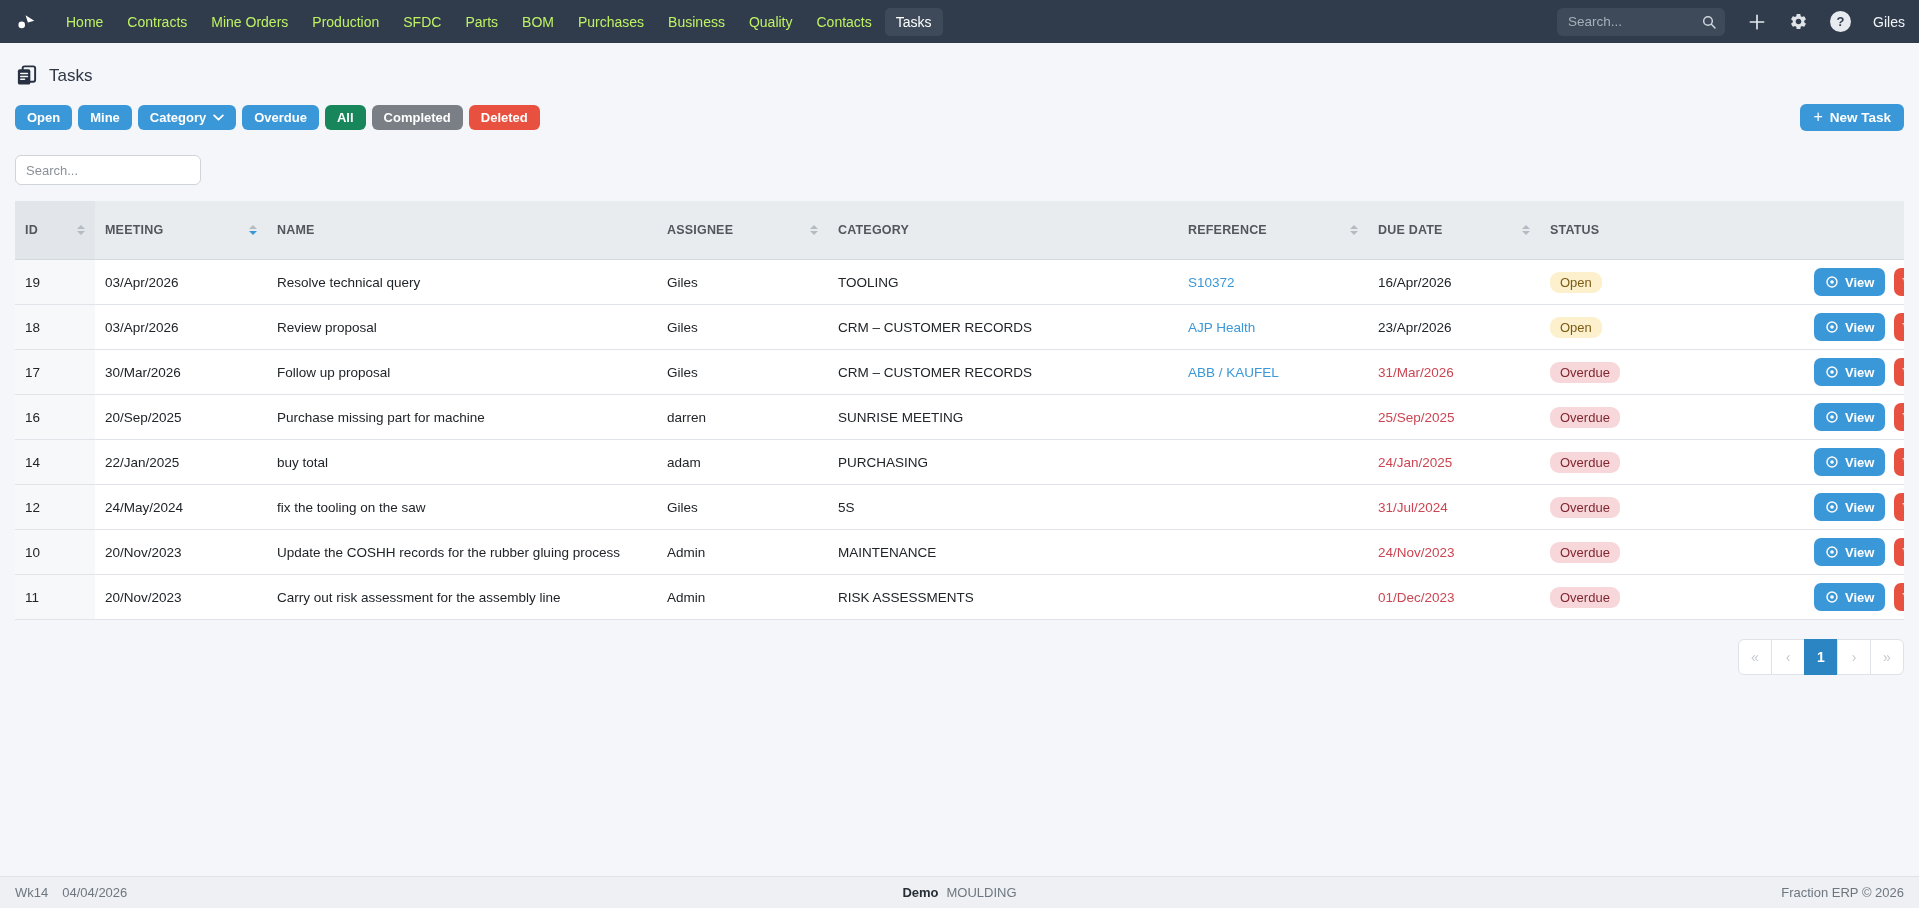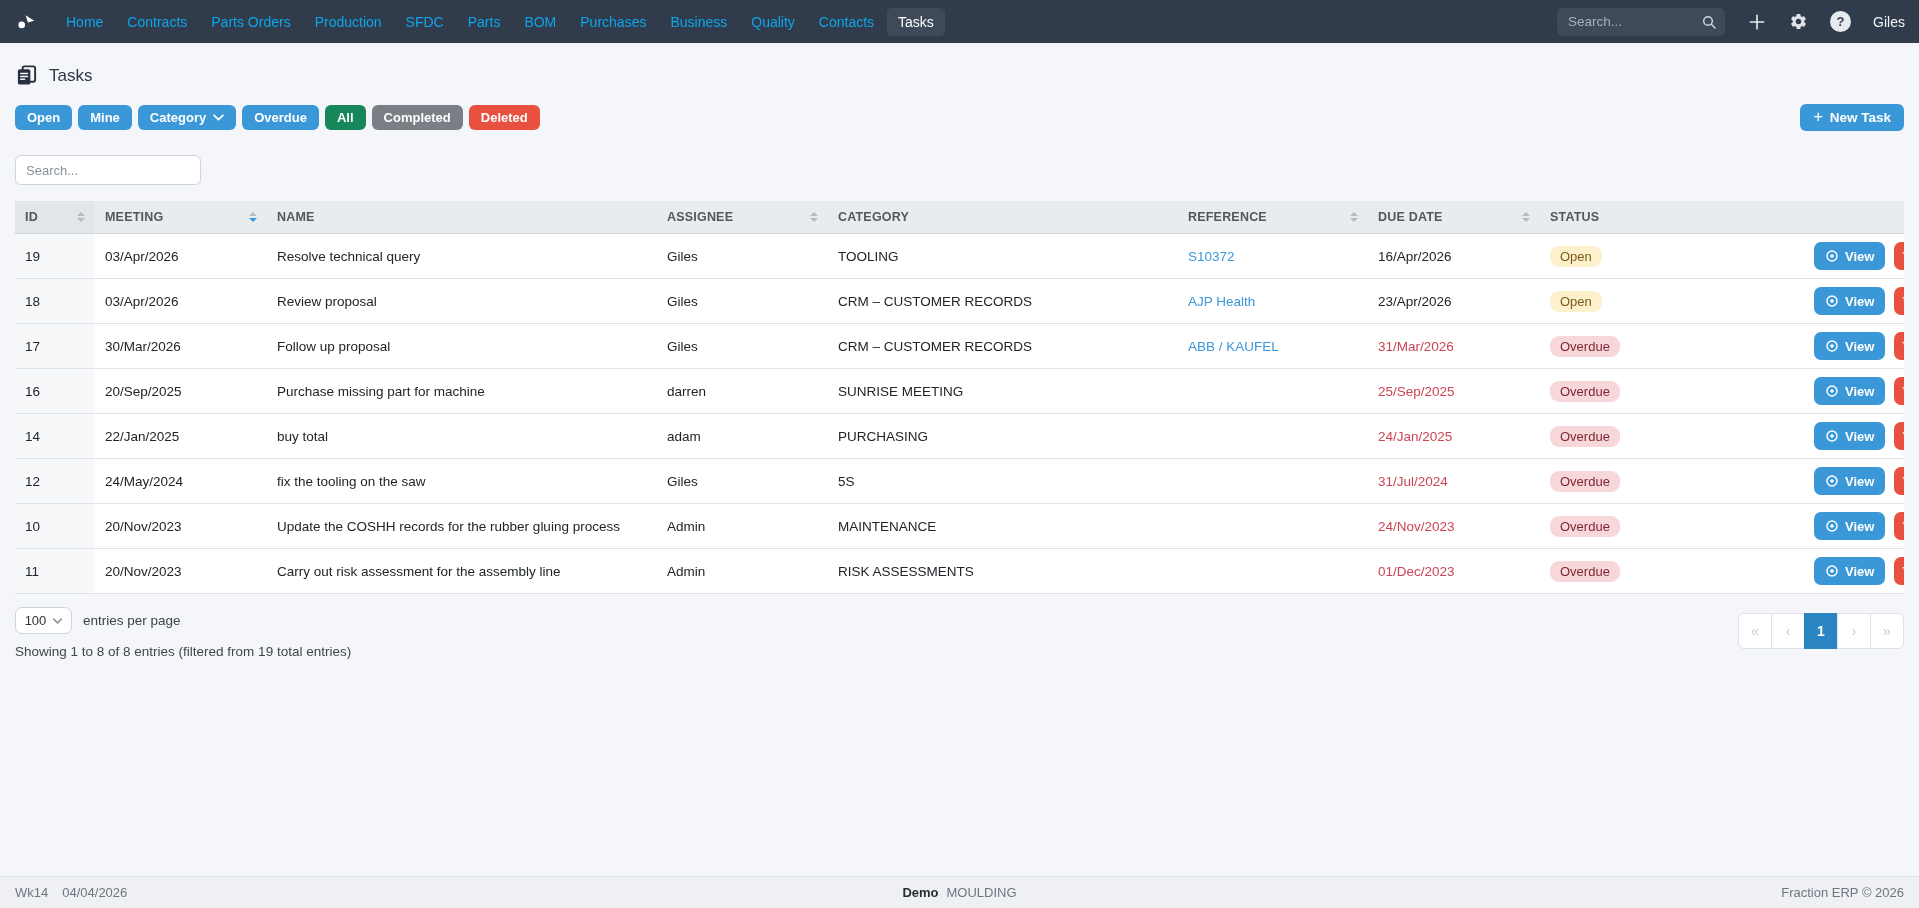--- a/index.html
+++ b/index.html
@@ -16,21 +16,21 @@
   .navbar {
     height: 43px;
     background: var(--navbar_bg, #303c4c);
     display: flex;
     align-items: center;
     padding: 0 14px;
   }
   .logo { display: flex; align-items: center; margin-right: 14px; }
   .nav-menu { display: flex; align-items: center; gap: 2px; }
   .nav-item {
-    color: #0ea5e9;
+    color: #bef264;
     font-size: 14px;
     padding: 6px 11px;
     border-radius: 5px;
     cursor: pointer;
     white-space: nowrap;
   }
   .nav-item.active { background: var(--nav_active_bg, #3e4a5a); color: #fff; }
   .nav-right { margin-left: auto; display: flex; align-items: center; gap: 22px; }
   .nav-search { position: relative; }
   .nav-search input {
@@ -95,21 +95,21 @@
   }
   .table-search input::placeholder { color: #8a9199; }
 
   
   table { width: 100%; border-collapse: collapse; table-layout: fixed; margin-top: 16px; }
   thead th {
     background: var(--header_bg, #e9ecef);
     font-size: 12.5px; font-weight: 700;
     color: #51575d;
     text-align: left;
-    padding: 9px 10px;
+    padding: 22px 10px;
     border-bottom: 1px solid #d4d9de;
     letter-spacing: .2px;
     cursor: pointer;
   }
   thead th.col-id { background: #e2e6ea; }
   .th-inner { display: flex; align-items: center; justify-content: space-between; }
   .sort { display: inline-flex; flex-direction: column; gap: 2px; margin-left: 8px; }
   .sort i { width: 0; height: 0; border-left: 4px solid transparent; border-right: 4px solid transparent; }
   .sort .up { border-bottom: 4px solid #b4bbc2; }
   .sort .down { border-top: 4px solid #b4bbc2; }
@@ -212,21 +212,21 @@
 <div class="navbar">
   <div class="logo">
     <svg width="27" height="27" viewBox="0 0 28 28">
       <circle cx="8" cy="17.5" r="3.4" fill="#fff"></circle>
       <path d="M12 7.5 L21 13.2 L14.5 15 L16.5 21.5 Z" fill="#fff"></path>
     </svg>
   </div>
   <div class="nav-menu">
       <div class="nav-item"><span>Home</span></div>
       <div class="nav-item"><span>Contracts</span></div>
-      <div class="nav-item"><span>Parts Orders</span></div>
+      <div class="nav-item"><span>Mine Orders</span></div>
       <div class="nav-item"><span>Production</span></div>
       <div class="nav-item"><span>SFDC</span></div>
       <div class="nav-item"><span>Parts</span></div>
       <div class="nav-item"><span>BOM</span></div>
       <div class="nav-item"><span>Purchases</span></div>
       <div class="nav-item"><span>Business</span></div>
       <div class="nav-item"><span>Quality</span></div>
       <div class="nav-item"><span>Contacts</span></div>
       <div class="nav-item active"><span>Tasks</span></div>
     </div>
@@ -664,34 +664,20 @@
                   </svg>
           </span>
         </button>
       </span>
     </td>
   </tr>
       </tbody>
   </table>
 
   <div class="table-controls">
-    <div>
-      <div class="per-page-row">
-        <span class="select-box">
-          <span>100</span>
-          <span style="display:inline-flex">
-            <svg width="9" height="6" viewBox="0 0 12 8">
-                <path d="M1 1.5 L6 6.5 L11 1.5" fill="none" stroke="#8a9199" stroke-width="2" stroke-linecap="round" stroke-linejoin="round"></path>
-              </svg>
-          </span>
-        </span>
-        <span class="per-page-label">entries per page</span>
-      </div>
-      <div class="showing-text">Showing 1 to 8 of 8 entries (filtered from 19 total entries)</div>
-    </div>
     <div class="pagination">
       <button class="page-btn">«</button>
       <button class="page-btn">‹</button>
       <button class="page-btn active">1</button>
       <button class="page-btn">›</button>
       <button class="page-btn">»</button>
     </div>
   </div>
 </div>
 

